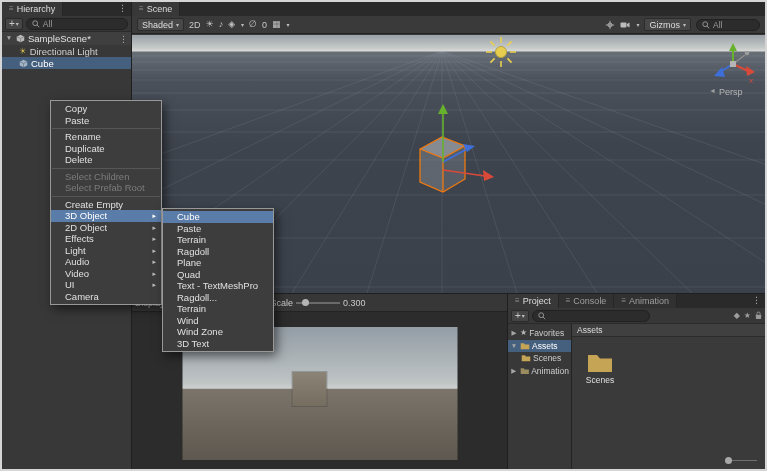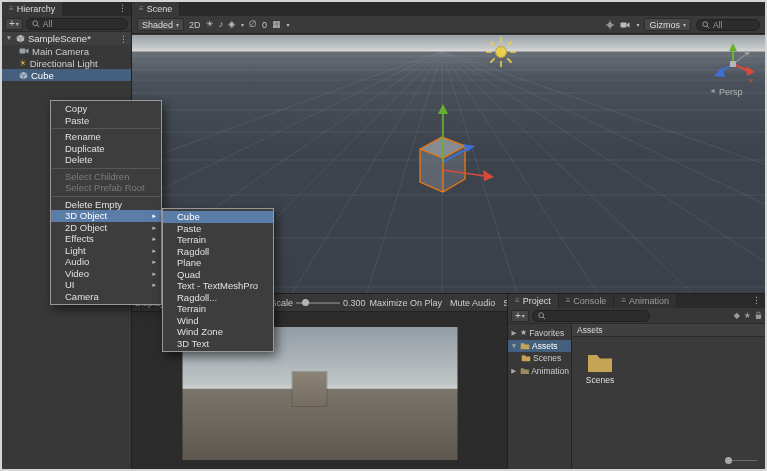--- a/index.html
+++ b/index.html
@@ -137,27 +137,20 @@
     <div class="htree">
       <div class="scene-row">
         <span class="fold">▼</span>
         <svg width="9" height="9" viewBox="0 0 12 12">
             <polygon points="6,1 11,3.5 11,8.5 6,11 1,8.5 1,3.5" fill="#b9b9b9"></polygon>
             <polyline points="1,3.5 6,6 11,3.5" fill="none" stroke="#7d7d7d" stroke-width="1"></polyline>
             <line x1="6" y1="6" x2="6" y2="11" stroke="#7d7d7d" stroke-width="1"></line>
           </svg>
         <span>SampleScene*</span>
         <span class="row-kebab">⋮</span>
-      </div>
-      <div class="h-item">
-        <svg width="10" height="8" viewBox="0 0 10 8">
-            <rect x="0.5" y="1.5" width="6" height="5" rx="1" fill="#9aa0a6"></rect>
-            <polygon points="7,3 9.5,1.5 9.5,6.5 7,5" fill="#9aa0a6"></polygon>
-          </svg>
-        <span>Main Camera</span>
       </div>
       <div class="h-item">
         <span class="sun-ico">☀</span>
         <span>Directional Light</span>
       </div>
       <div class="h-item selected">
         <svg width="9" height="9" viewBox="0 0 12 12">
             <polygon points="6,1 11,3.5 11,8.5 6,11 1,8.5 1,3.5" fill="#a3b4c6"></polygon>
             <polyline points="1,3.5 6,6 11,3.5" fill="none" stroke="#677889" stroke-width="1"></polyline>
             <line x1="6" y1="6" x2="6" y2="11" stroke="#677889" stroke-width="1"></line>
@@ -296,25 +289,20 @@
       </div>
       <span class="g-spacer"></span>
       <div class="g-scale">
         <span>Scale</span>
         <div class="slider">
           <div class="track"></div>
           <div class="thumb"></div>
         </div>
         <span>0.300</span>
       </div>
-      <div class="g-right">
-        <span class="g-btn">Maximize On Play</span>
-        <span class="g-btn">Mute Audio</span>
-        <span class="g-btn">Stats</span>
-      </div>
     </div>
     <div class="g-canvas">
       <div class="g-render">
         <div class="g-cube"></div>
       </div>
     </div>
   </div>
 
   <div class="panel project">
     <div class="tabstrip">
@@ -415,21 +403,21 @@
       </div>
     <div class="msep"></div>
     <div class="mi dis">
         <span class="ml">Select Children</span>
       </div>
     <div class="mi dis">
         <span class="ml">Select Prefab Root</span>
       </div>
     <div class="msep"></div>
     <div class="mi">
-        <span class="ml">Delete Empty</span>
+        <span class="ml">Create Empty</span>
       </div>
     <div class="mi hl">
         <span class="ml">3D Object</span>
         <span class="arr">▸</span>
       </div>
     <div class="mi">
         <span class="ml">2D Object</span>
         <span class="arr">▸</span>
       </div>
     <div class="mi">

